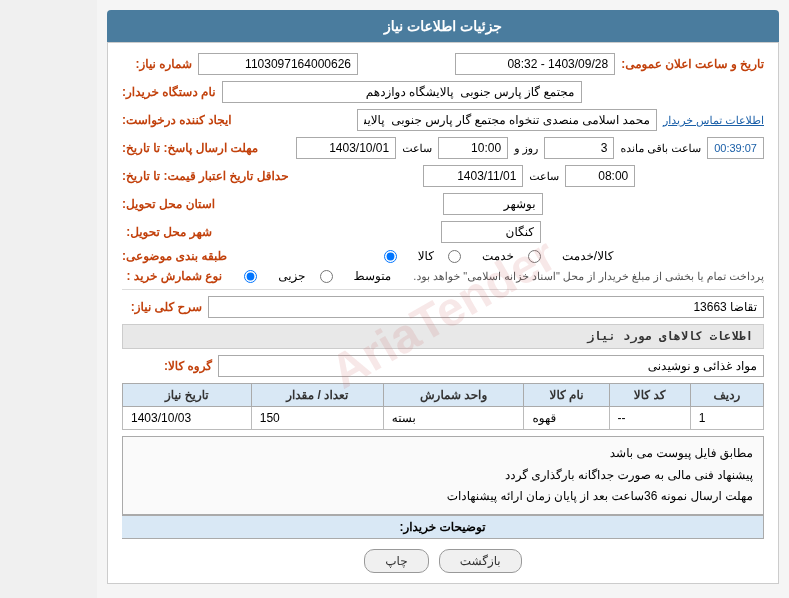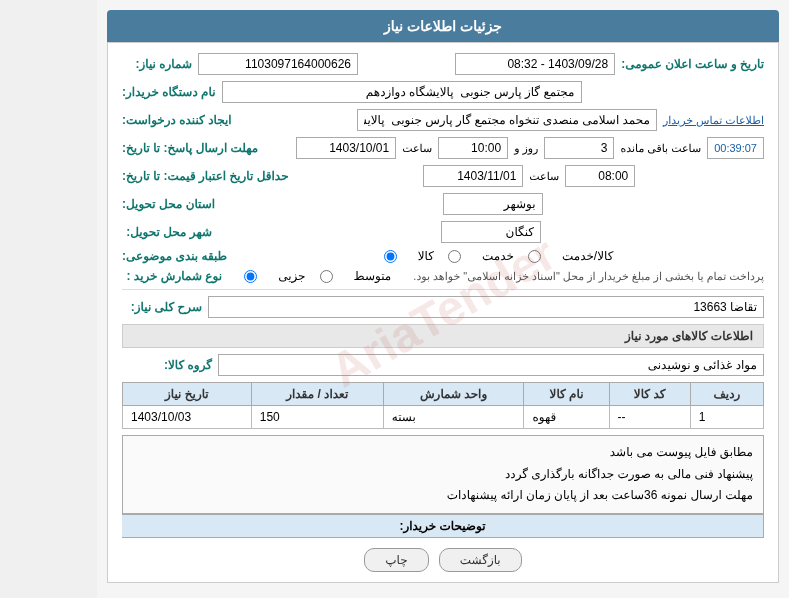--- a/index.html
+++ b/index.html
@@ -30,21 +30,21 @@
       border: 1px solid #ccc;
       padding: 10px 14px;
     }
     .form-row {
       display: flex;
       align-items: center;
       margin-bottom: 6px;
       gap: 6px;
     }
     .label {
-      color: #0f766e;
+      color: #c2410c;
       font-weight: bold;
       white-space: nowrap;
       min-width: 90px;
       text-align: right;
     }
     .input-box {
       border: 1px solid #aaa;
       background: #fff;
       padding: 2px 6px;
       height: 22px;
@@ -69,20 +69,21 @@
       margin: 6px 0;
     }
     .section-header {
       background: #e8e8e8;
       border: 1px solid #ccc;
       padding: 4px 10px;
       font-weight: bold;
       color: #333;
       margin: 6px 0;
       text-align: right;
+      font-family: Liberation Mono, monospace;
     }
     .radio-group {
       display: flex;
       gap: 14px;
       align-items: center;
     }
     .radio-item {
       display: flex;
       align-items: center;
       gap: 21px;

